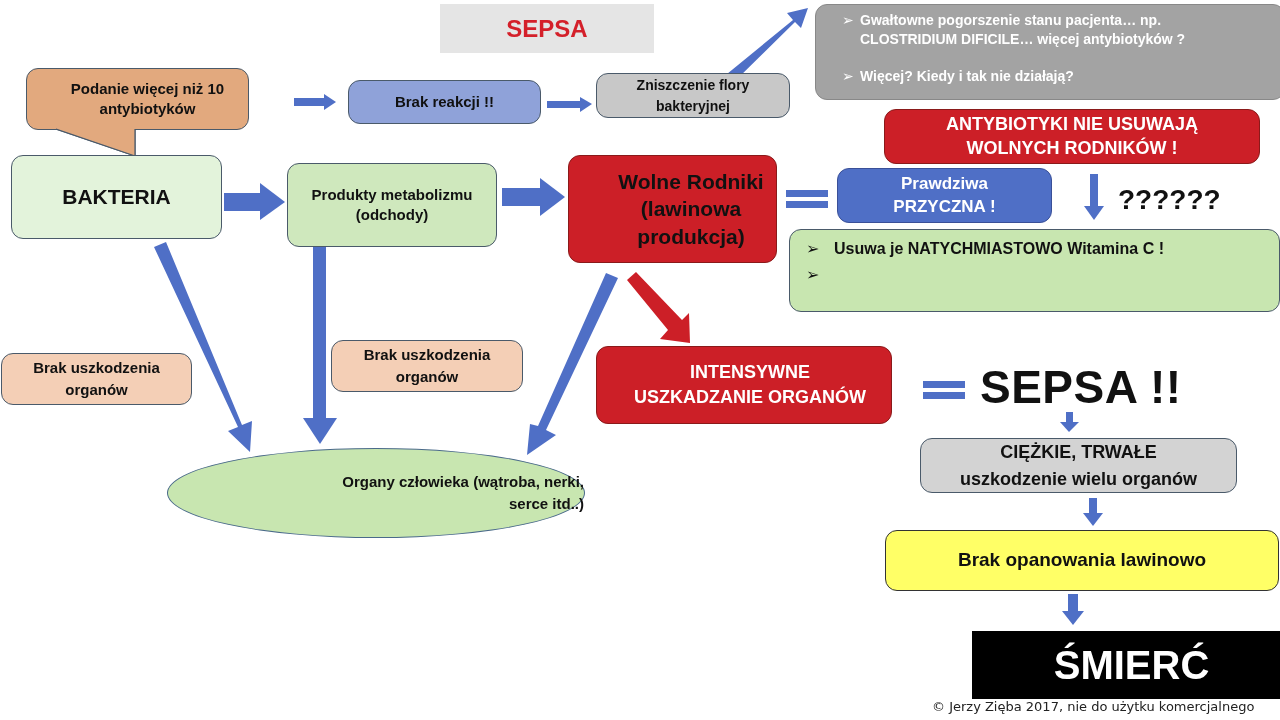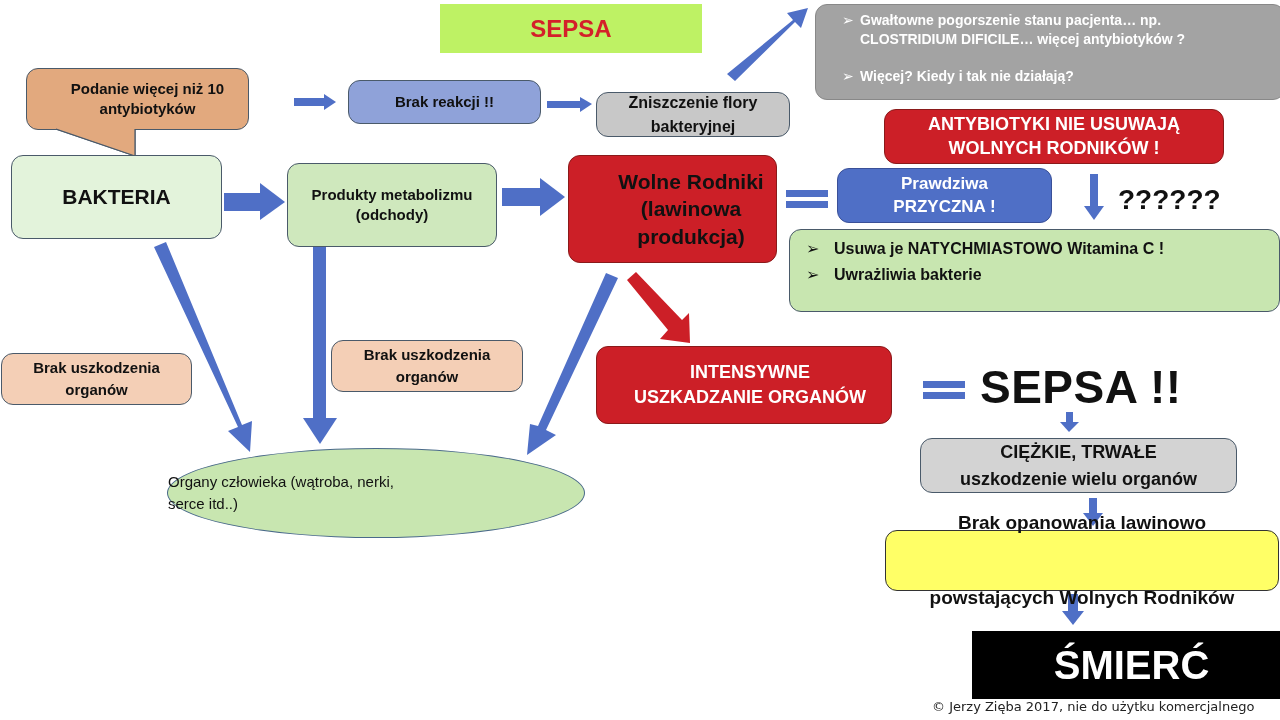--- a/index.html
+++ b/index.html
@@ -10,46 +10,46 @@
     }
     .box {
       position: absolute; box-sizing: border-box;
       display: flex; flex-direction: column; align-items: center; justify-content: center;
       text-align: center; font-weight: bold; color: #111;
       border: 1.5px solid #4a5a6a; border-radius: 12px; line-height: 1.35;
     }
     .box span { display: block; }
     svg.arrows { position: absolute; left: 0; top: 0; width: 1280px; height: 720px; pointer-events: none; }
     .title-sepsa {
-      position: absolute; left: 440px; top: 4px; width: 262px; height: 49px;
-      background: #bef264; color: #d4202a; font-size: 24px; font-weight: bold;
+      position: absolute; left: 440px; top: 4px; width: 214px; height: 49px;
+      background: #e5e5e5; color: #d4202a; font-size: 24px; font-weight: bold;
       display: flex; align-items: center; justify-content: center;
     }
     .antibiotics {
       left: 26px; top: 68px; width: 223px; height: 62px;
       background: #e2a97e; font-size: 15px; padding-left: 20px;
     }
     .brak-reakcji {
       left: 348px; top: 80px; width: 193px; height: 44px;
       background: #8fa2d9; font-size: 15px;
     }
     .zniszczenie {
-      left: 596px; top: 92px; width: 194px; height: 45px;
-      background: #c8c8c8; font-size: 16px; line-height: 1.45;
+      left: 596px; top: 73px; width: 194px; height: 45px;
+      background: #c8c8c8; font-size: 14px; line-height: 1.45;
     }
     .gray-big {
       left: 815px; top: 4px; width: 470px; height: 96px;
       background: #a3a3a3; color: #fff; font-size: 14px; align-items: flex-start;
       padding-left: 26px; justify-content: flex-start; padding-top: 6px; border-color: #888;
     }
     .gray-big .li { display: flex; text-align: left; margin-bottom: 0; }
     .gray-big .li .bullet { width: 18px; flex: none; }
     .gray-big .spacer { height: 18px; }
     .anty-red {
-      left: 884px; top: 109px; width: 340px; height: 55px;
+      left: 884px; top: 109px; width: 376px; height: 55px;
       background: #cc1f27; color: #fff; font-size: 18px; line-height: 1.3; border-color: #8a1a1a;
     }
     .bakteria {
       left: 11px; top: 155px; width: 211px; height: 84px;
       background: #e3f3db; font-size: 21px; text-align: right;
     }
     .produkty {
       left: 287px; top: 155px; width: 210px; height: 84px;
       background: #cfe8bd; font-size: 15px; margin-top: 8px;
     }
@@ -79,22 +79,22 @@
       left: 331px; top: 340px; width: 192px; height: 52px;
       background: #f4cfb6; font-size: 15px; line-height: 1.45;
     }
     .intensywne {
       left: 596px; top: 346px; width: 296px; height: 78px;
       background: #cc1f27; color: #fff; font-size: 18px; line-height: 1.4; border-color: #8a1a1a; padding-left: 12px;
     }
     .organy {
       position: absolute; left: 167px; top: 448px; width: 418px; height: 90px;
       background: #c8e6b0; border: 1.5px solid #4a6a8a; border-radius: 50%; box-sizing: border-box;
-      display: flex; flex-direction: column; align-items: flex-start; justify-content: center;
-      font-weight: normal; font-size: 15px; color: #111; text-align: center; line-height: 1.5;
+      display: flex; flex-direction: column; align-items: flex-end; justify-content: center;
+      font-weight: bold; font-size: 15px; color: #111; text-align: center; line-height: 1.5;
     }
     .sepsa-big {
       position: absolute; left: 980px; top: 360px; font-size: 46px; font-weight: bold; color: #111;
       letter-spacing: 0.5px;
     }
     .ciezkie {
       left: 920px; top: 438px; width: 317px; height: 55px;
       background: #d3d3d3; font-size: 18px; line-height: 1.45;
     }
     .brak-opanowania {
@@ -255,21 +255,20 @@
 
 <div class="question">??????</div>
 
 <div class="box green-list">
   <div class="li">
     <span class="bullet">➢</span>
     <span>Usuwa je NATYCHMIASTOWO Witamina C !</span>
   </div>
   <div class="li">
     <span class="bullet">➢</span>
-    <span>Uwrażliwia bakterie</span>
   </div>
 </div>
 
 <div class="box brak-usz-1">
   <span>Brak uszkodzenia</span>
   <span>organów</span>
 </div>
 
 <div class="box brak-usz-2">
   <span>Brak uszkodzenia</span>
@@ -288,18 +287,17 @@
 
 <div class="sepsa-big">SEPSA !!</div>
 
 <div class="box ciezkie">
   <span>CIĘŻKIE, TRWAŁE</span>
   <span>uszkodzenie wielu organów</span>
 </div>
 
 <div class="box brak-opanowania">
   <span>Brak opanowania lawinowo</span>
-  <span>powstających Wolnych Rodników</span>
 </div>
 
 <div class="smierc">ŚMIERĆ</div>
 
 <div class="copyright">©  Jerzy Zięba 2017, nie do użytku komercjalnego</div>
 
 </body></html>

